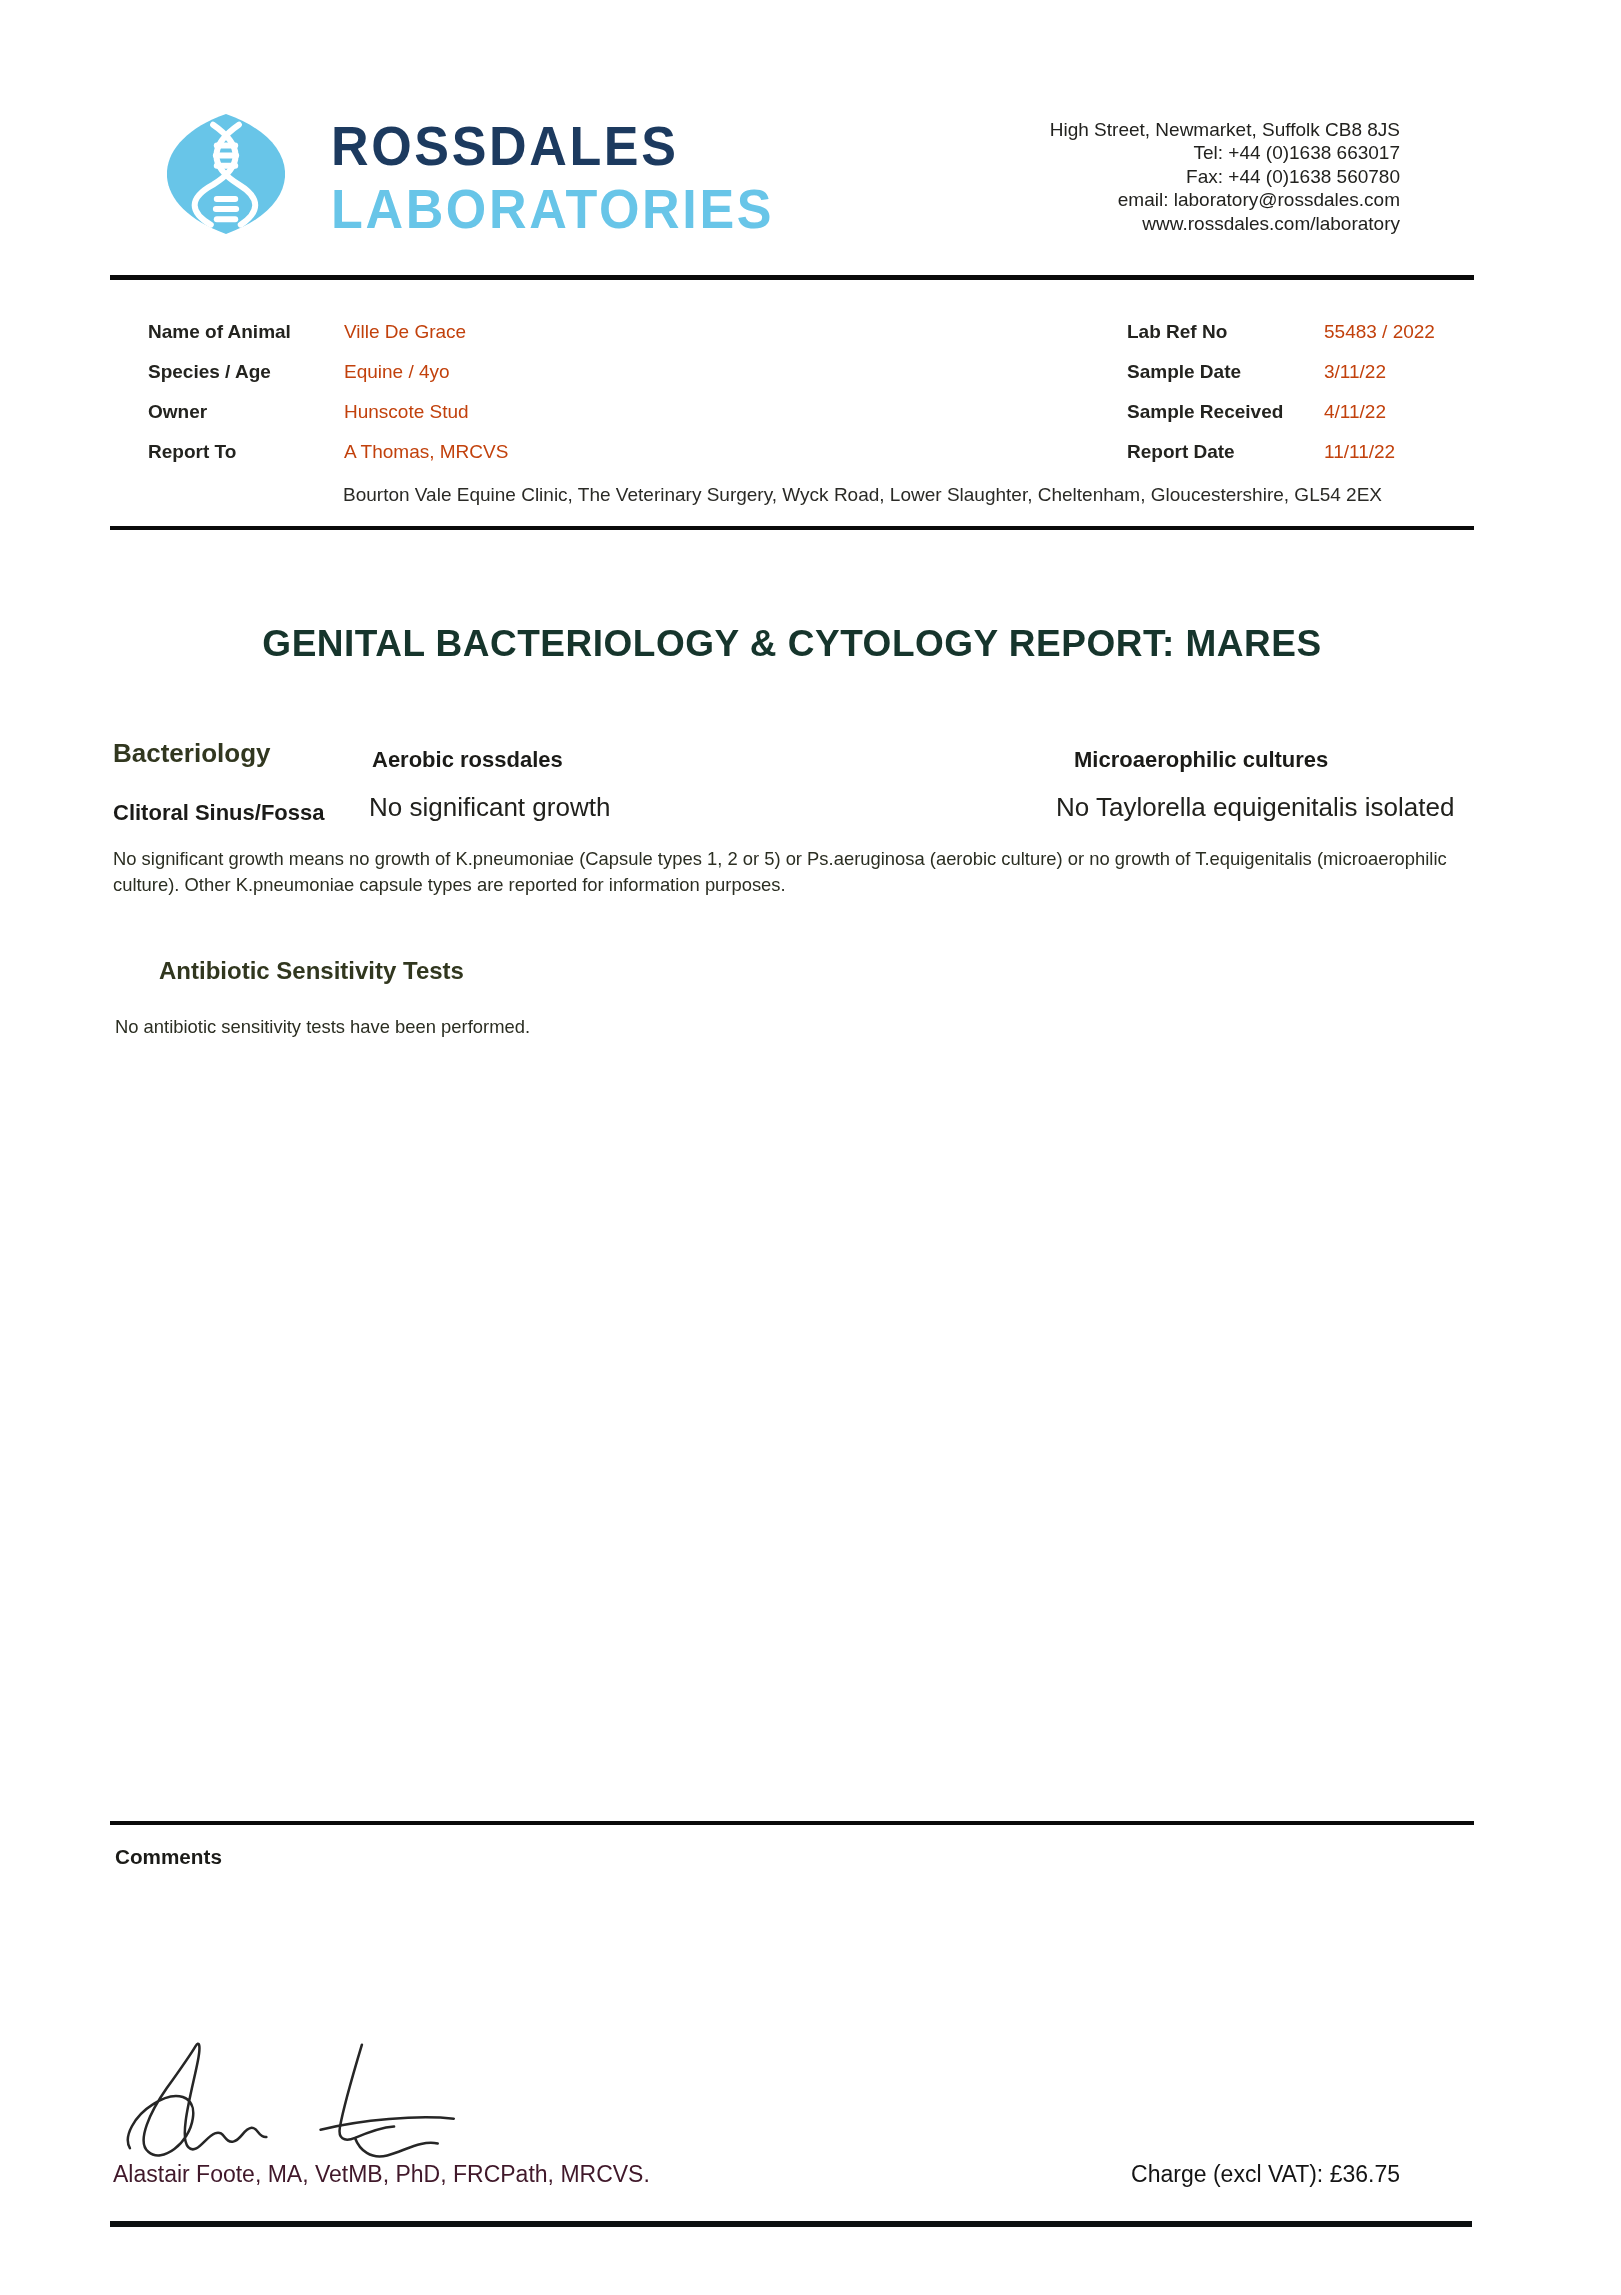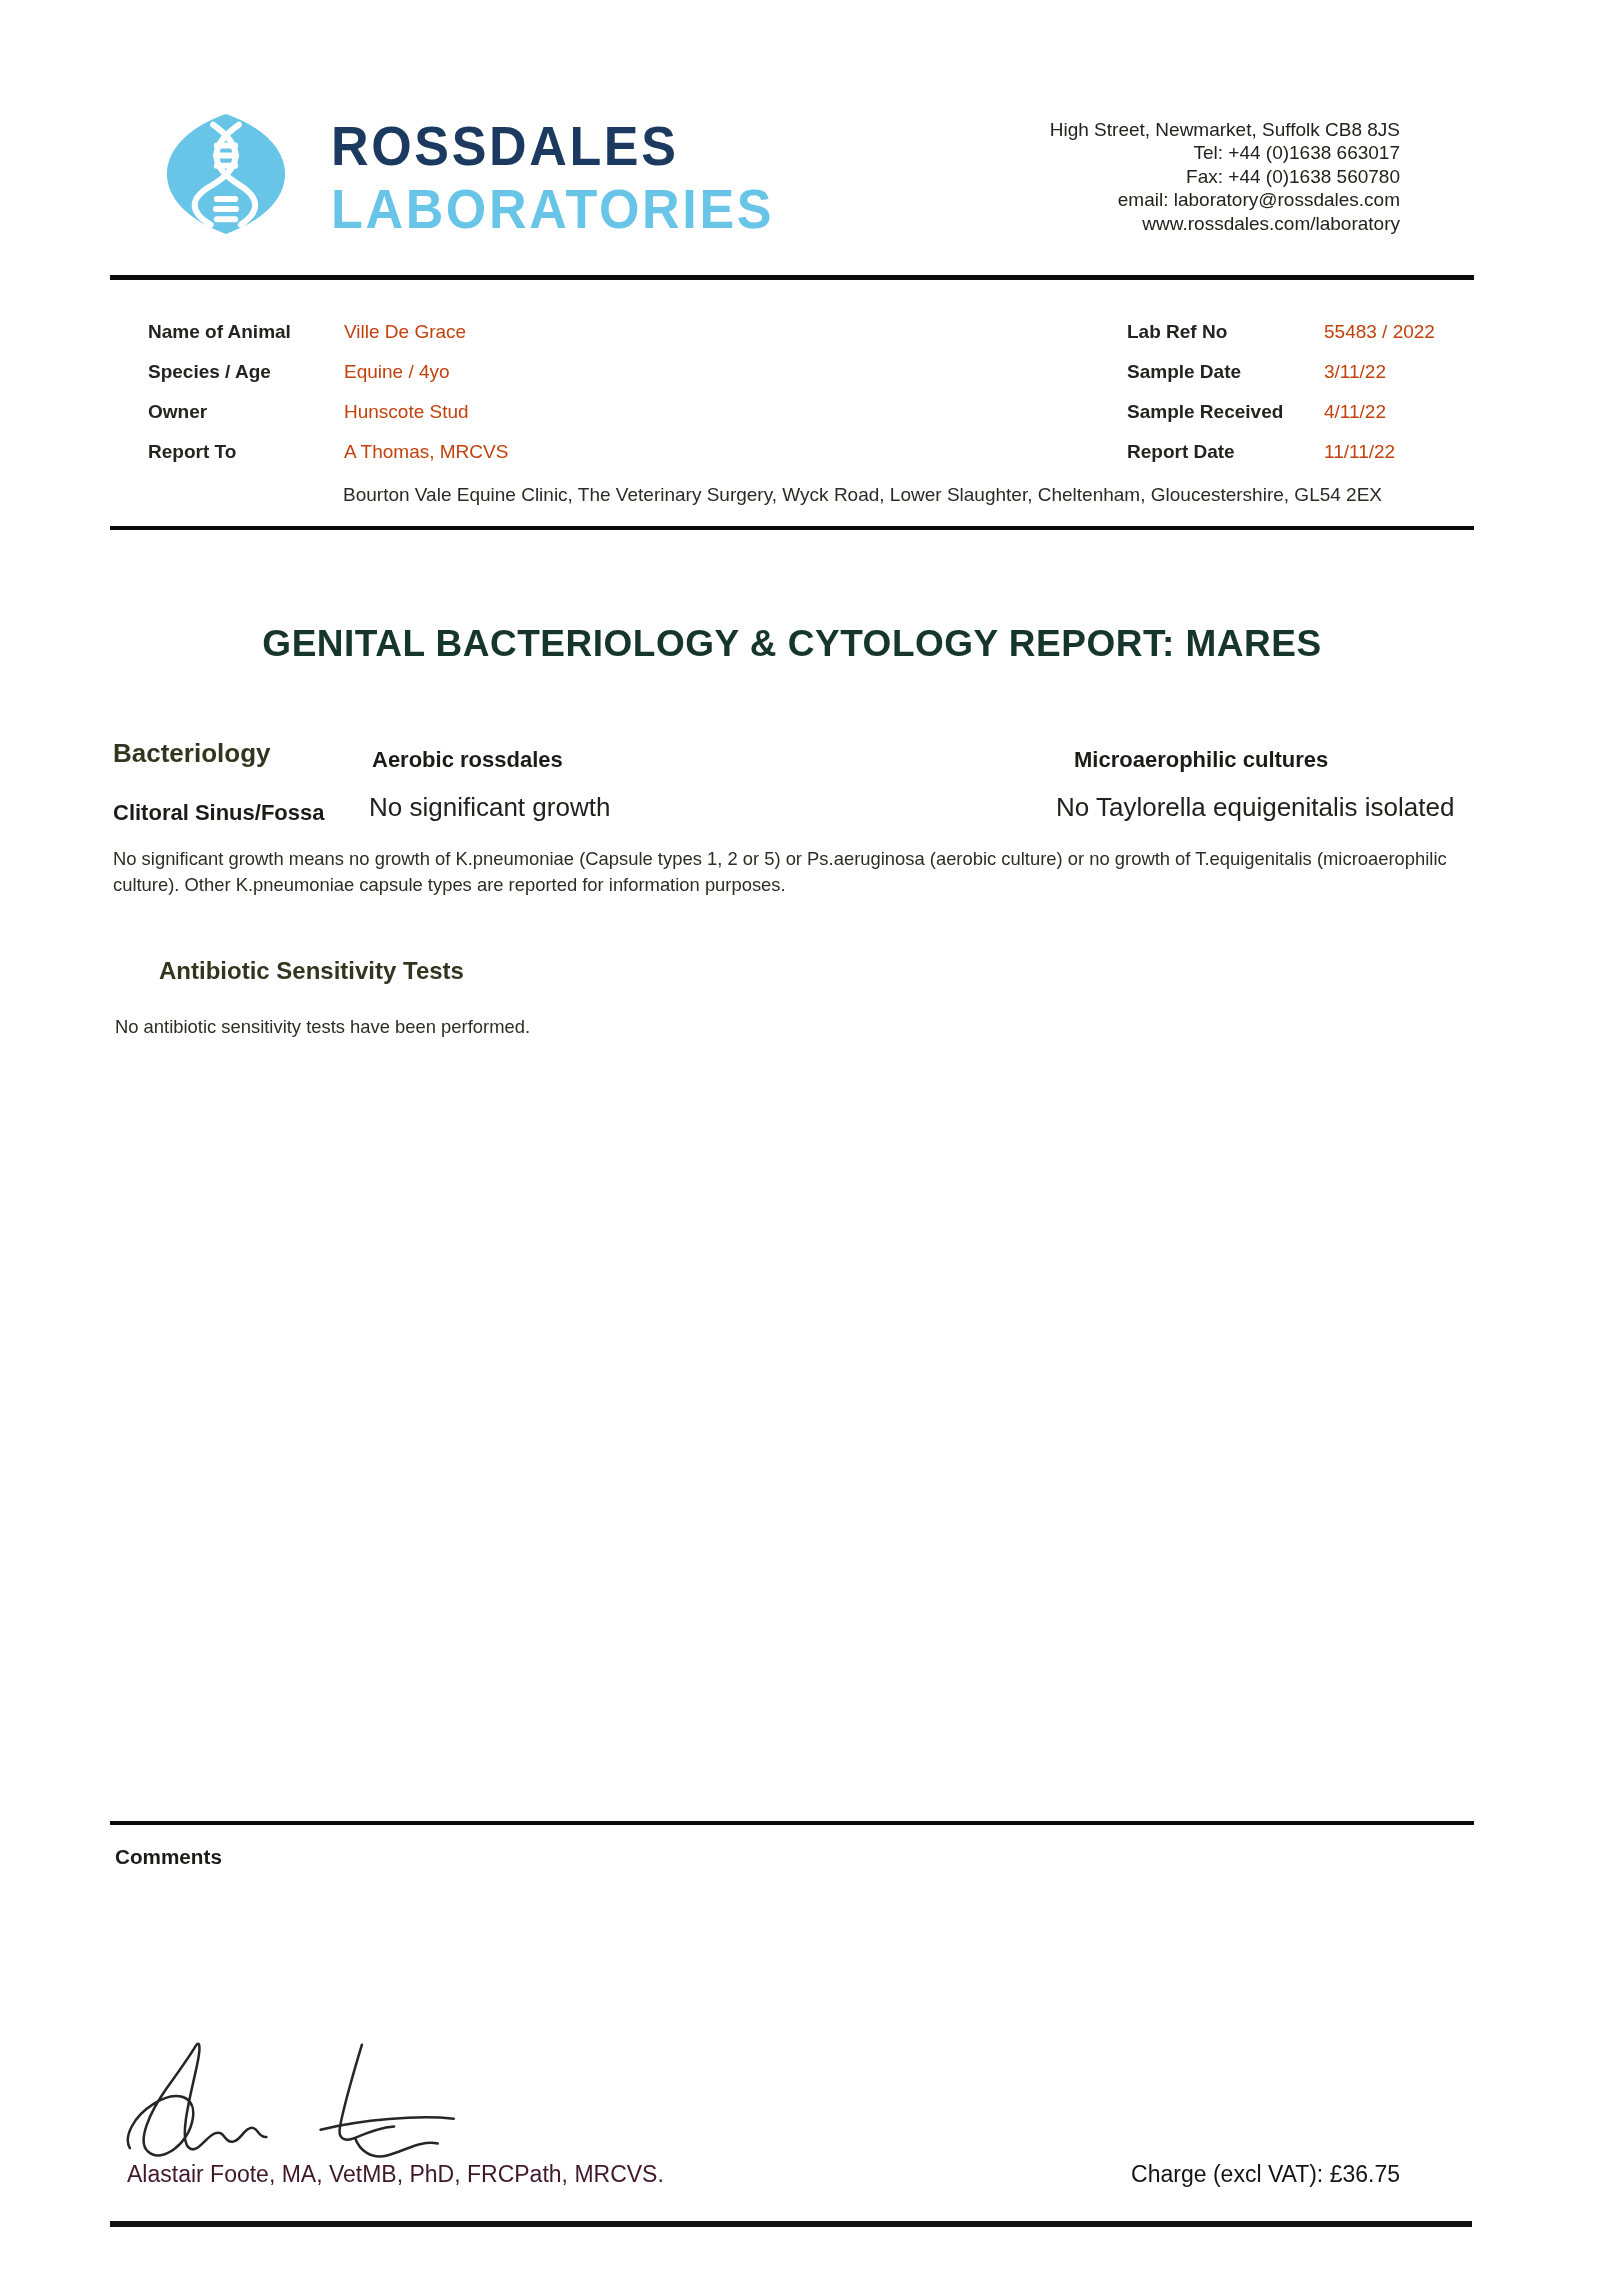--- a/index.html
+++ b/index.html
@@ -45,21 +45,21 @@
   .result{position:absolute;top:792px;font-size:26px;color:#21211d;}
   .result.aerobic{left:369px;}
   .result.micro{left:1056px;}
   .bact-note{position:absolute;left:113px;top:846px;width:1361px;font-size:18.4px;line-height:26px;color:#2b2e22;}
   
   .abx-heading{position:absolute;left:115px;top:957px;font-size:24px;font-weight:700;color:#31371f;margin-left:44px;}
   .abx-text{position:absolute;left:115px;top:1016px;font-size:18.4px;color:#2b2e22;}
   
   .comments-heading{position:absolute;left:115px;top:1845px;font-size:20.7px;font-weight:700;color:#1b1b18;}
   .signature{position:absolute;left:123px;top:2033px;width:340px;height:152px;}
-  .signatory{position:absolute;left:127px;top:2161px;font-size:23px;color:#40182a;}
+  .signatory{position:absolute;left:113px;top:2161px;font-size:23px;color:#40182a;}
   .charge{position:absolute;right:148px;top:2161px;font-size:23px;color:#141414;}
   .bottom-bar{position:absolute;left:110px;top:2221px;width:1362px;height:6px;background:#0c0f10;}
 </style>
 </head>
 <body>
 
 <div class="page">
 
   <svg class="logo-mark" viewBox="0 0 256 264" xmlns="http://www.w3.org/2000/svg" aria-hidden="true">
     <path d="M128,2 C-43,62 -43,202 128,262 C299,202 299,62 128,2 Z" fill="#68c5e8"></path>

